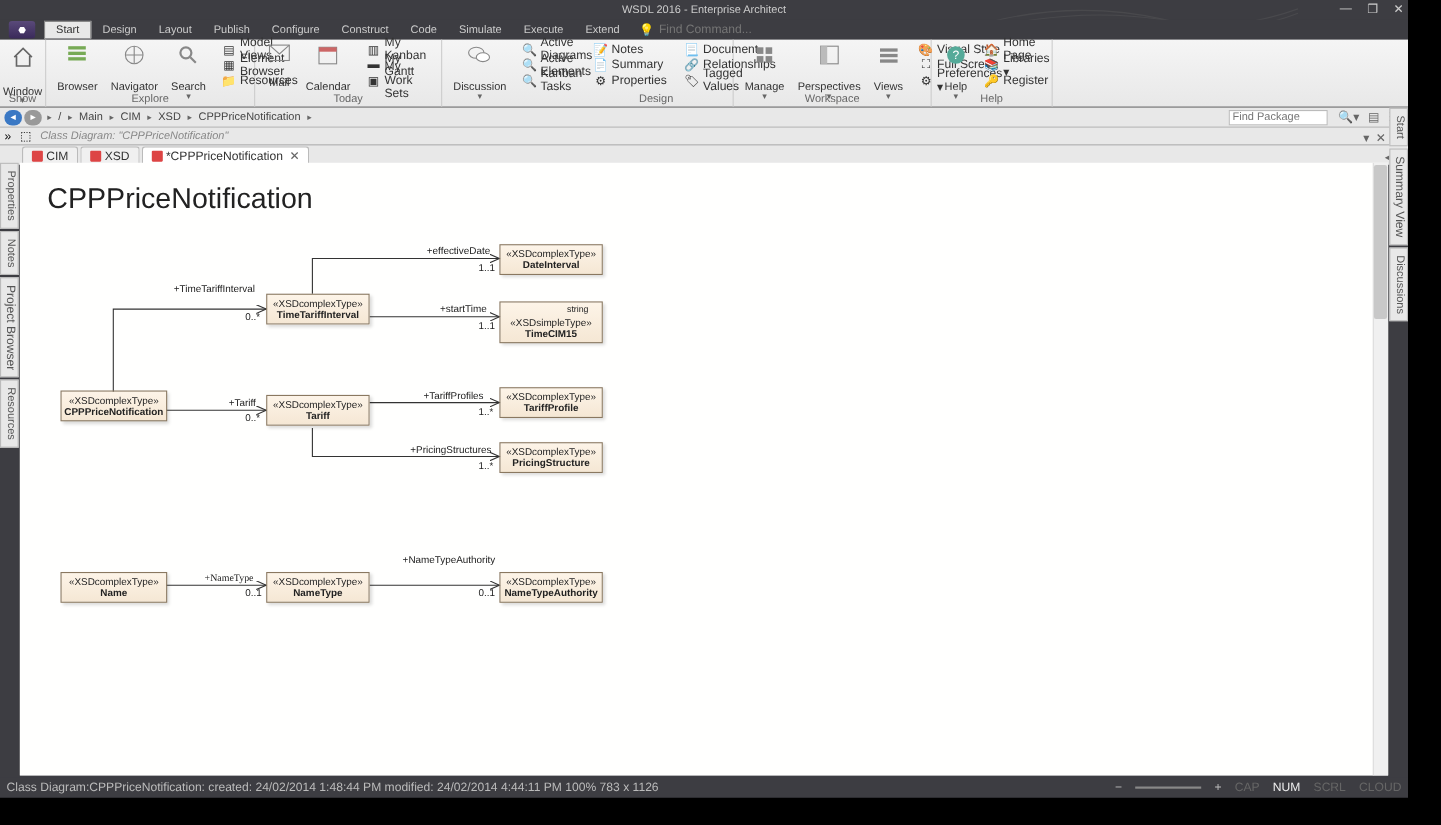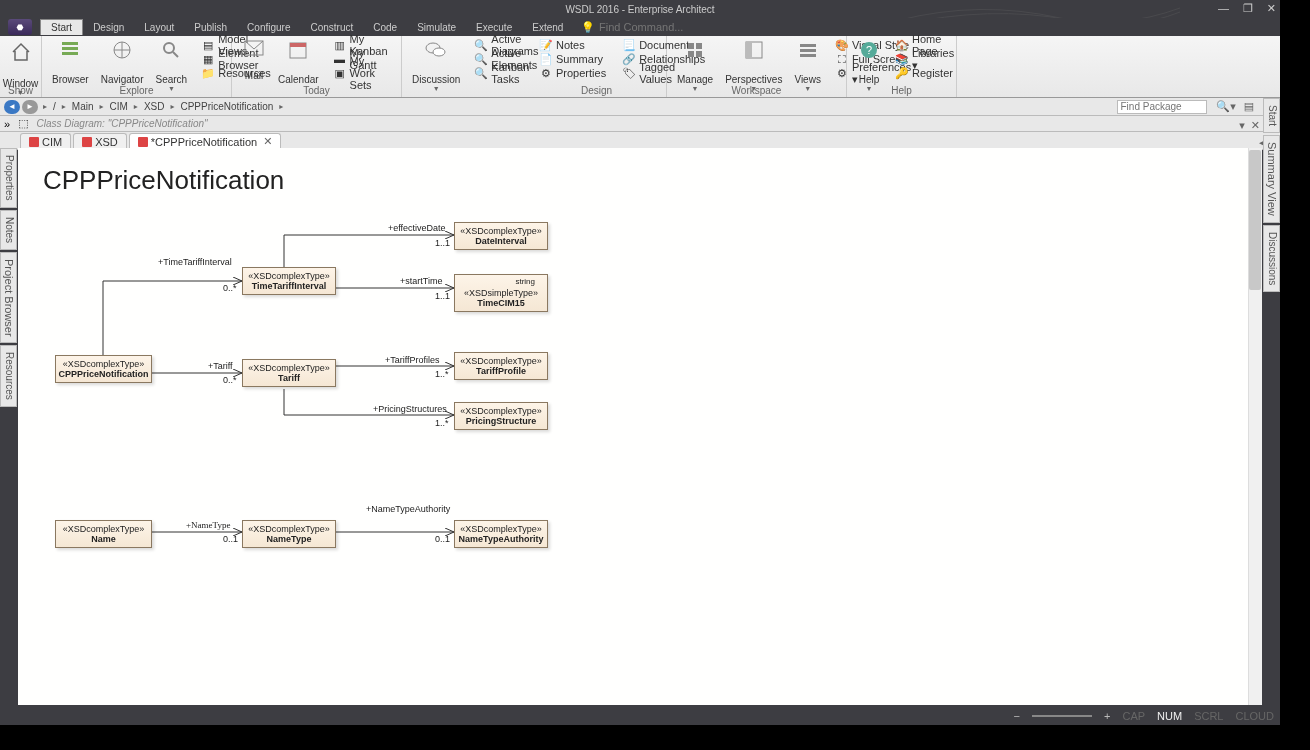--- a/index.html
+++ b/index.html
@@ -489,20 +489,21 @@
       <div class="mult" style="left:417px;top:270px;">1..*</div>
       <div class="mult" style="left:205px;top:386px;">0..1</div>
       <div class="mult" style="left:417px;top:386px;">0..1</div>
     </div>
     <div class="scrollbar-v">
         <div class="scroll-thumb"></div>
       </div>
   </div>
 
   <div class="statusbar">
+    <span>Class Diagram:CPPPriceNotification:   created: 24/02/2014 1:48:44 PM  modified: 24/02/2014 4:44:11 PM   100%   783 x 1126</span>
     <div class="right">
       <span>−</span>
       <div class="zoom-slider"></div>
       <span>+</span>
       <span style="color:#666;">CAP</span>
       <span style="color:#eee;">NUM</span>
       <span style="color:#666;">SCRL</span>
       <span style="color:#666;">CLOUD</span>
     </div>
   </div>

